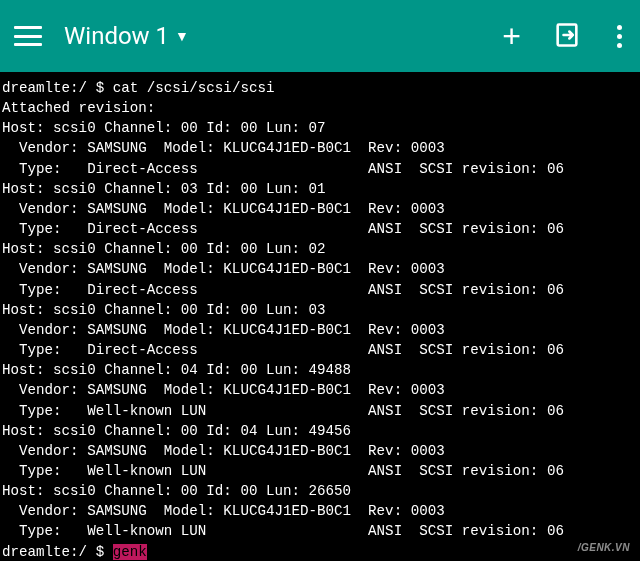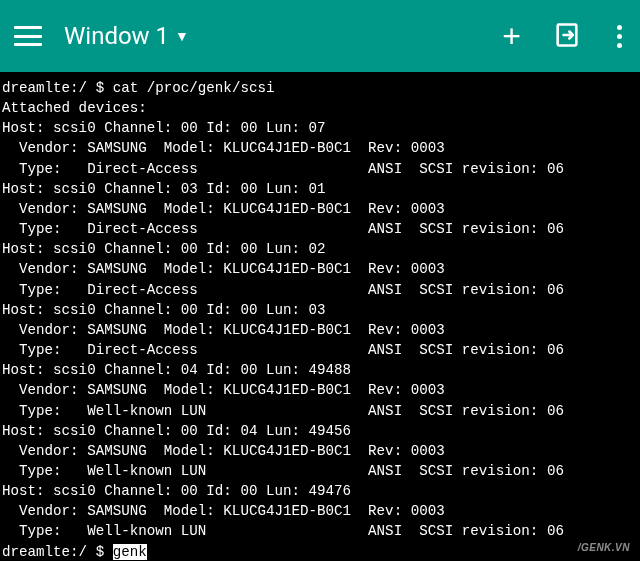--- a/index.html
+++ b/index.html
@@ -81,21 +81,21 @@
     }
     .terminal {
       padding: 6px 2px;
       color: #fff;
       font-size: 14.2px;
       line-height: 1.42;
       font-family: "Courier New", monospace;
       white-space: pre;
     }
     .input-highlight {
-      background: #ffffff;
+      background: #be185d;
       color: #000;
       text-align: right;
     }
     .watermark {
       position: absolute;
       bottom: 8px;
       right: 10px;
       font-family: Arial, sans-serif;
       font-style: italic;
       font-weight: bold;
@@ -128,38 +128,38 @@
       </svg>
     </div>
     <div class="more-icon">
       <span></span>
         <span></span>
         <span></span>
     </div>
   </div>
 </div>
 
-<div class="terminal"><span><span>dreamlte:/ $ </span><span>cat /proc/genk/scsi</span></span>
-<span>Attached devices:</span>
+<div class="terminal"><span><span>dreamlte:/ $ </span><span>cat /scsi/scsi/scsi</span></span>
+<span>Attached revision:</span>
 <span><span>Host: scsi0 Channel: 00 Id: 00 Lun: 07</span>
 <span>  Vendor: SAMSUNG  Model: KLUCG4J1ED-B0C1  Rev: 0003</span>
 <span>  Type:   Direct-Access                    ANSI  SCSI revision: 06</span></span>
 <span><span>Host: scsi0 Channel: 03 Id: 00 Lun: 01</span>
 <span>  Vendor: SAMSUNG  Model: KLUCG4J1ED-B0C1  Rev: 0003</span>
 <span>  Type:   Direct-Access                    ANSI  SCSI revision: 06</span></span>
 <span><span>Host: scsi0 Channel: 00 Id: 00 Lun: 02</span>
 <span>  Vendor: SAMSUNG  Model: KLUCG4J1ED-B0C1  Rev: 0003</span>
 <span>  Type:   Direct-Access                    ANSI  SCSI revision: 06</span></span>
 <span><span>Host: scsi0 Channel: 00 Id: 00 Lun: 03</span>
 <span>  Vendor: SAMSUNG  Model: KLUCG4J1ED-B0C1  Rev: 0003</span>
 <span>  Type:   Direct-Access                    ANSI  SCSI revision: 06</span></span>
 <span><span>Host: scsi0 Channel: 04 Id: 00 Lun: 49488</span>
 <span>  Vendor: SAMSUNG  Model: KLUCG4J1ED-B0C1  Rev: 0003</span>
 <span>  Type:   Well-known LUN                   ANSI  SCSI revision: 06</span></span>
 <span><span>Host: scsi0 Channel: 00 Id: 04 Lun: 49456</span>
 <span>  Vendor: SAMSUNG  Model: KLUCG4J1ED-B0C1  Rev: 0003</span>
 <span>  Type:   Well-known LUN                   ANSI  SCSI revision: 06</span></span>
-<span><span>Host: scsi0 Channel: 00 Id: 00 Lun: 49476</span>
+<span><span>Host: scsi0 Channel: 00 Id: 00 Lun: 26650</span>
 <span>  Vendor: SAMSUNG  Model: KLUCG4J1ED-B0C1  Rev: 0003</span>
 <span>  Type:   Well-known LUN                   ANSI  SCSI revision: 06</span></span>
 <span><span>dreamlte:/ $ </span><span class="input-highlight">genk</span></span></div>
 
 <div class="watermark">/GENK.VN</div>
 
 </body></html>

